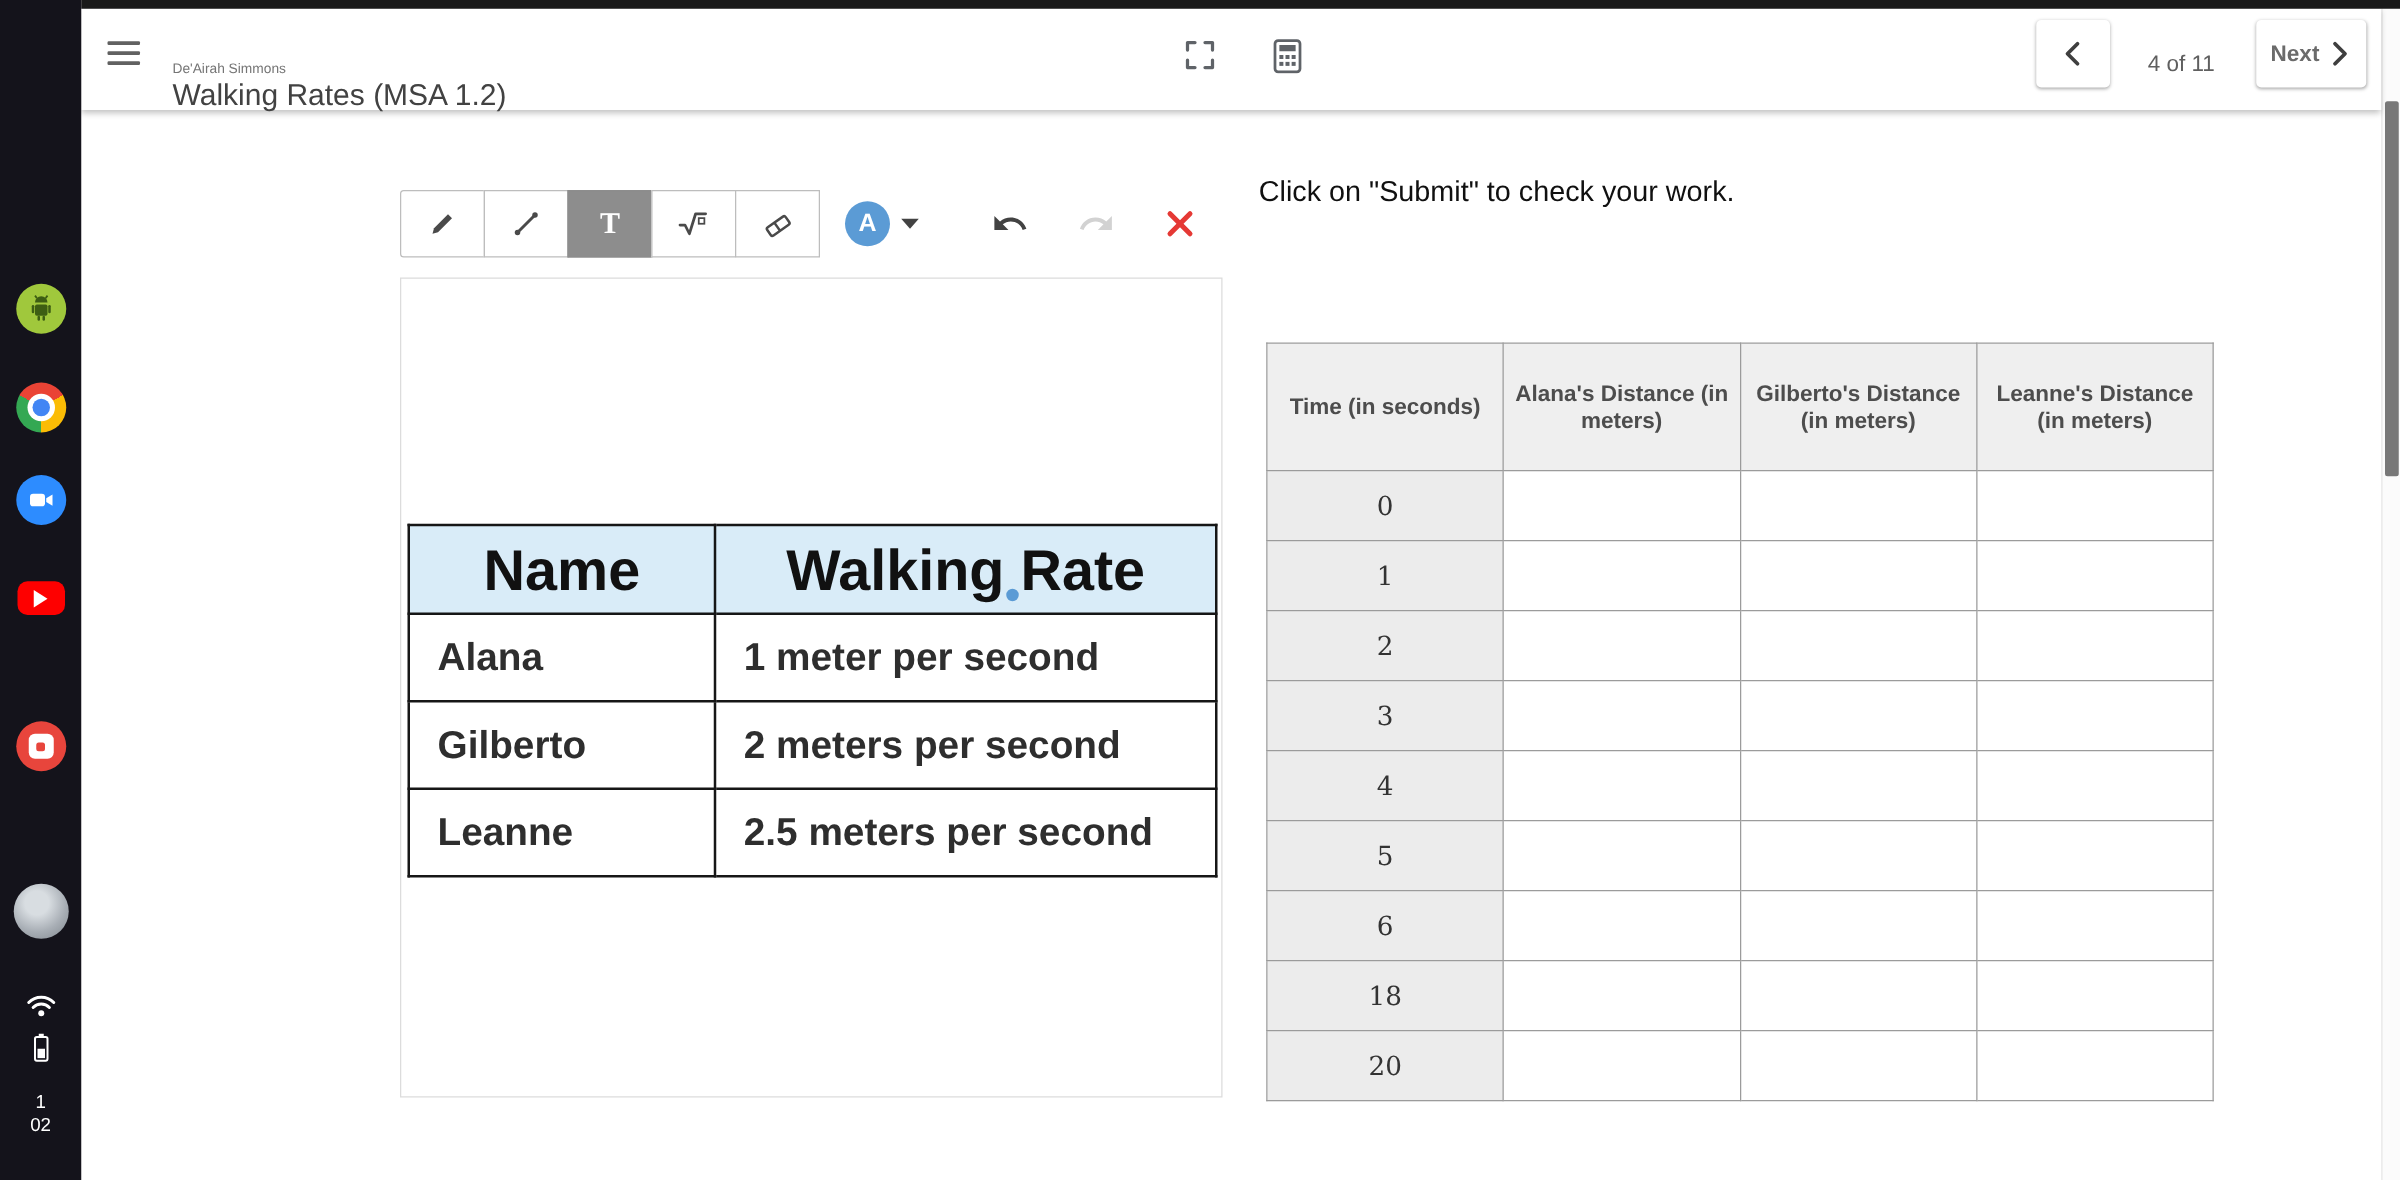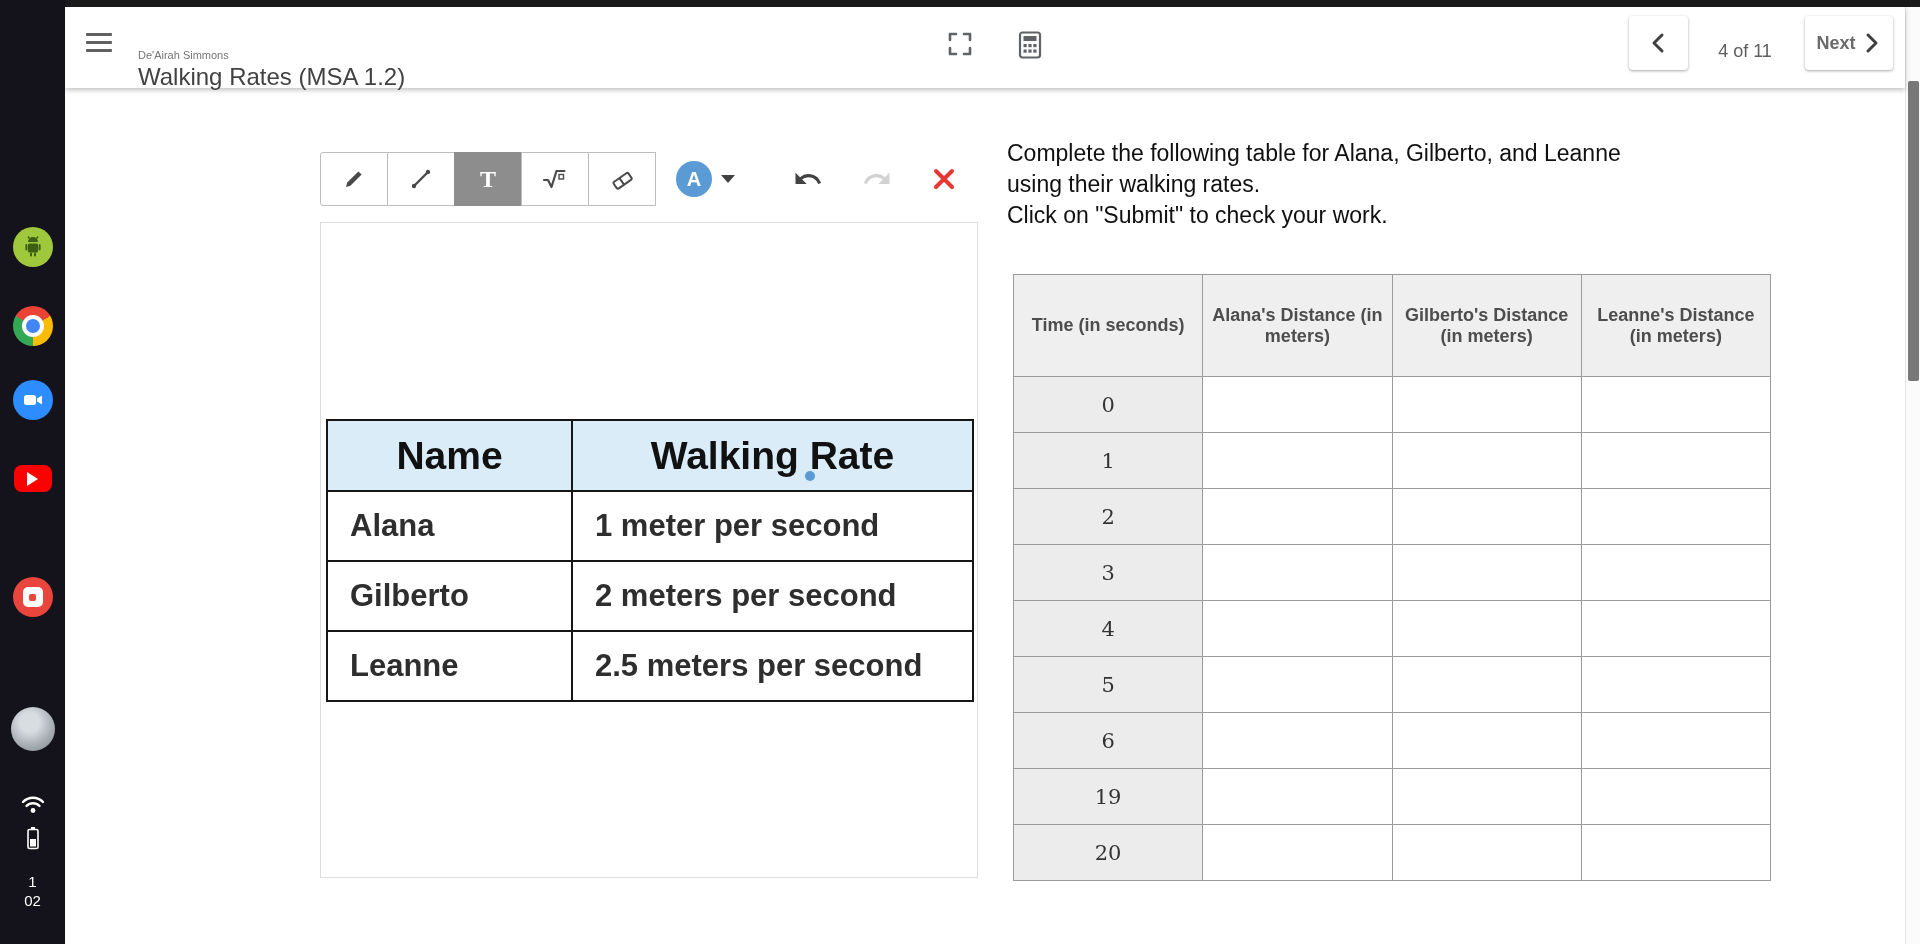--- a/index.html
+++ b/index.html
@@ -67,21 +67,21 @@
            border-top:8px solid #424242; }
   .hist-btn { position:absolute; top:74px; width:34px; height:34px; display:flex; align-items:center;
               justify-content:center; cursor:pointer; background:none; border:none; }
 
   
   .draw-canvas { position:absolute; left:255px; top:134px; width:658px; height:656px;
                  border:1px solid #dcdcdc; background:#fff; }
   table.rates { position:absolute; left:5px; top:196px; width:648px; border-collapse:collapse;
                 background:#fff; table-layout:fixed; }
   table.rates th, table.rates td { border:2.5px solid #161616; }
-  table.rates thead th { height:71px; background:#d9ecf8; font-size:39px; font-weight:bold; color:#111;
+  table.rates thead th { height:71px; background:#d9ecf8; font-size:46px; font-weight:bold; color:#111;
                          text-align:center; }
   table.rates tbody td { height:70px; font-size:31px; font-weight:600; color:#2e2e2e; padding-left:22px; }
   .col-name { width:245px; }
   .sel-handle { position:absolute; left:484px; top:248px; width:10px; height:10px; border-radius:50%;
                 background:#5b9bd5; }
 
   
   .instructions { position:absolute; left:942px; top:50px; width:672px; font-size:23px; line-height:31px; color:#101010; }
   table.answer { position:absolute; left:948px; top:186px; width:758px; border-collapse:collapse; table-layout:fixed; }
   table.answer th, table.answer td { border:1px solid #9b9b9b; }
@@ -277,21 +277,20 @@
         <tr>
           <td>Leanne</td>
           <td>2.5 meters per second</td>
         </tr>
       </tbody>
     </table>
     <div class="sel-handle"></div>
   </div>
 
   <div class="instructions">
-    <div>Complete the following table for Alana, Gilberto, and Leanne using their walking rates.</div>
     <div>Click on "Submit" to check your work.</div>
   </div>
 
   <table class="answer">
     <thead>
       <tr>
         <th>Time (in seconds)</th>
         <th>Alana's Distance (in meters)</th>
         <th>Gilberto's Distance (in meters)</th>
         <th>Leanne's Distance (in meters)</th>
@@ -334,21 +333,21 @@
         <td></td>
         <td></td>
       </tr>
       <tr>
         <th>6</th>
         <td></td>
         <td></td>
         <td></td>
       </tr>
       <tr>
-        <th>19</th>
+        <th>18</th>
         <td></td>
         <td></td>
         <td></td>
       </tr>
       <tr>
         <th>20</th>
         <td></td>
         <td></td>
         <td></td>
       </tr>

